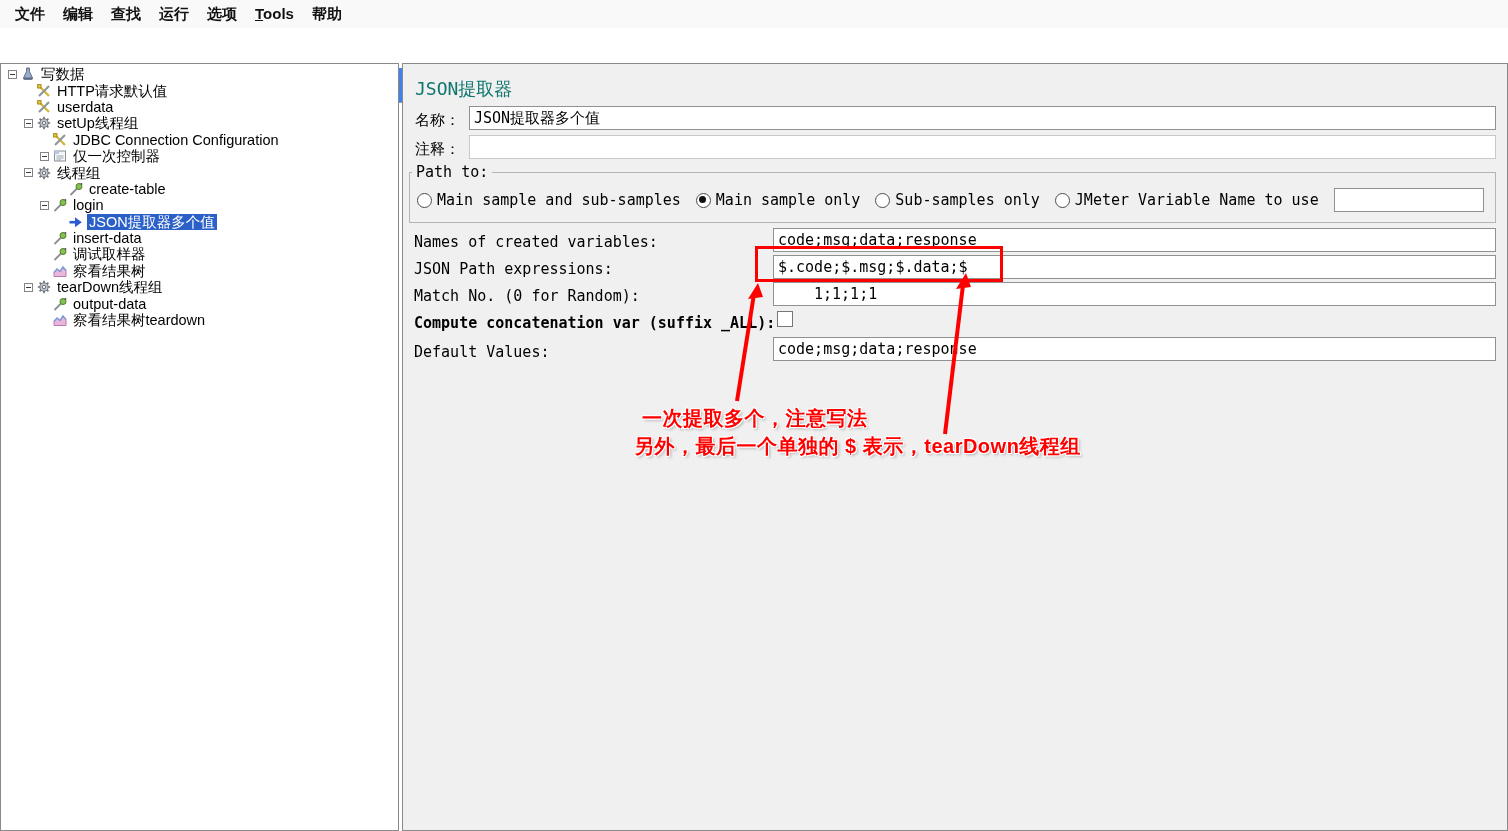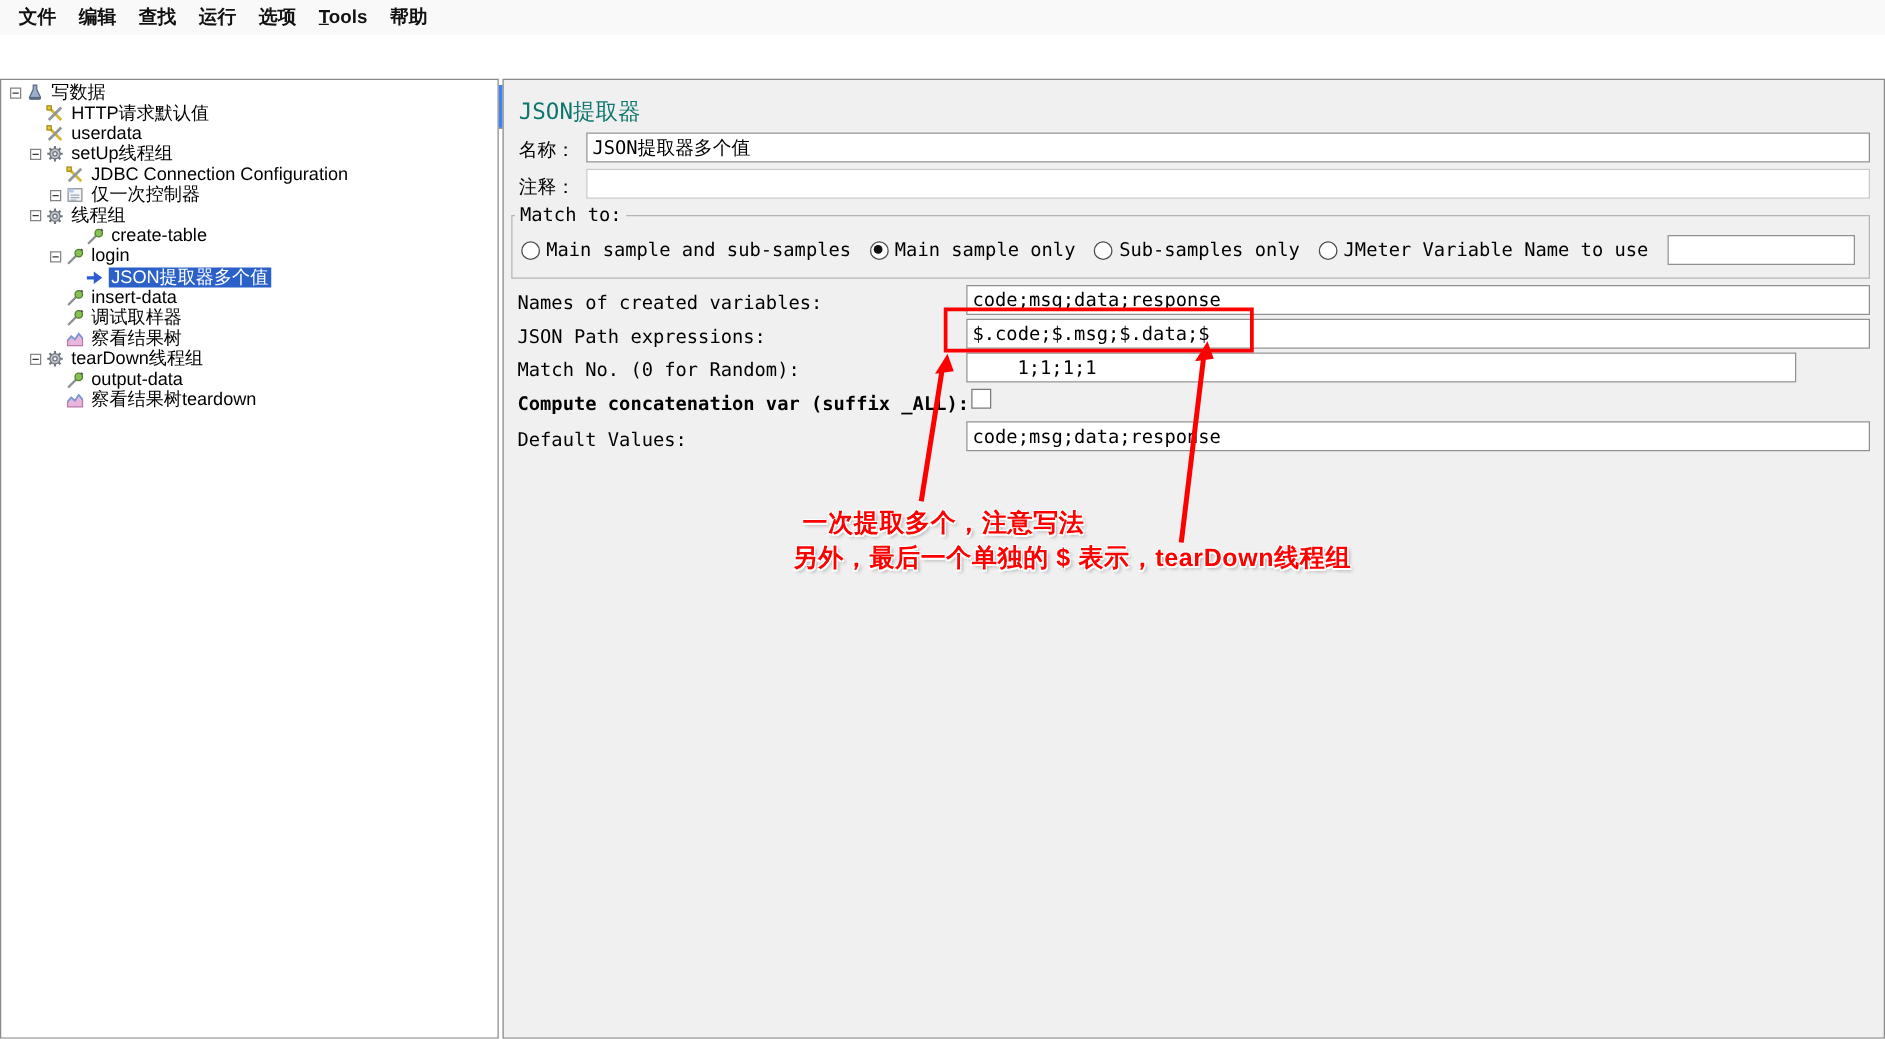--- a/index.html
+++ b/index.html
@@ -532,21 +532,21 @@
     <div class="main">
       <div class="ptitle">JSON提取器</div>
 
       <div class="flabel mono" style="left:12px; top:47px;">名称：</div>
       <input class="finput" style="left: 66px; top: 42px; width: 1027px;" value="JSON提取器多个值">
 
       <div class="flabel mono" style="left:12px; top:76px;">注释：</div>
       <input class="finput" style="left: 66px; top: 71px; width: 1027px; border-color: rgb(201, 201, 201);" value="">
 
       <div class="groupbox"></div>
-      <div class="legend mono">Match to:</div>
+      <div class="legend mono">Path to:</div>
       <div class="radios">
         <div class="radio-group">
           <span class="rdot"></span>
           <span class="rlabel mono">Main sample and sub-samples</span>
         </div>
         <div class="radio-group">
           <span class="rdot on"></span>
           <span class="rlabel mono">Main sample only</span>
         </div>
         <div class="radio-group">
@@ -560,21 +560,21 @@
         <input class="finput" style="position: static; width: 150px;" value="">
       </div>
 
       <div class="flabel mono" style="left:11px; top:169px;">Names of created variables:</div>
       <input class="finput" style="left: 370px; top: 164px; width: 723px;" value="code;msg;data;response">
 
       <div class="flabel mono" style="left:11px; top:196px;">JSON Path expressions:</div>
       <input class="finput" style="left: 370px; top: 191px; width: 723px;" value="$.code;$.msg;$.data;$">
 
       <div class="flabel mono" style="left:11px; top:223px;">Match No. (0 for Random):</div>
-      <input class="finput" style="left: 370px; top: 218px; width: 664px; padding-left: 40px;" value="1;1;1;1">
+      <input class="finput" style="left: 370px; top: 218px; width: 723px; padding-left: 40px;" value="1;1;1;1">
 
       <div class="flabel mono" style="left:11px; top:250px;font-weight:bold;">Compute concatenation var (suffix _ALL):</div>
       <div class="checkbox" style="left:374px; top:247px;"></div>
 
       <div class="flabel mono" style="left:11px; top:279px;">Default Values:</div>
       <input class="finput" style="left: 370px; top: 273px; width: 723px;" value="code;msg;data;response">
     </div>
   </div>
 
   <div class="redbox"></div>

